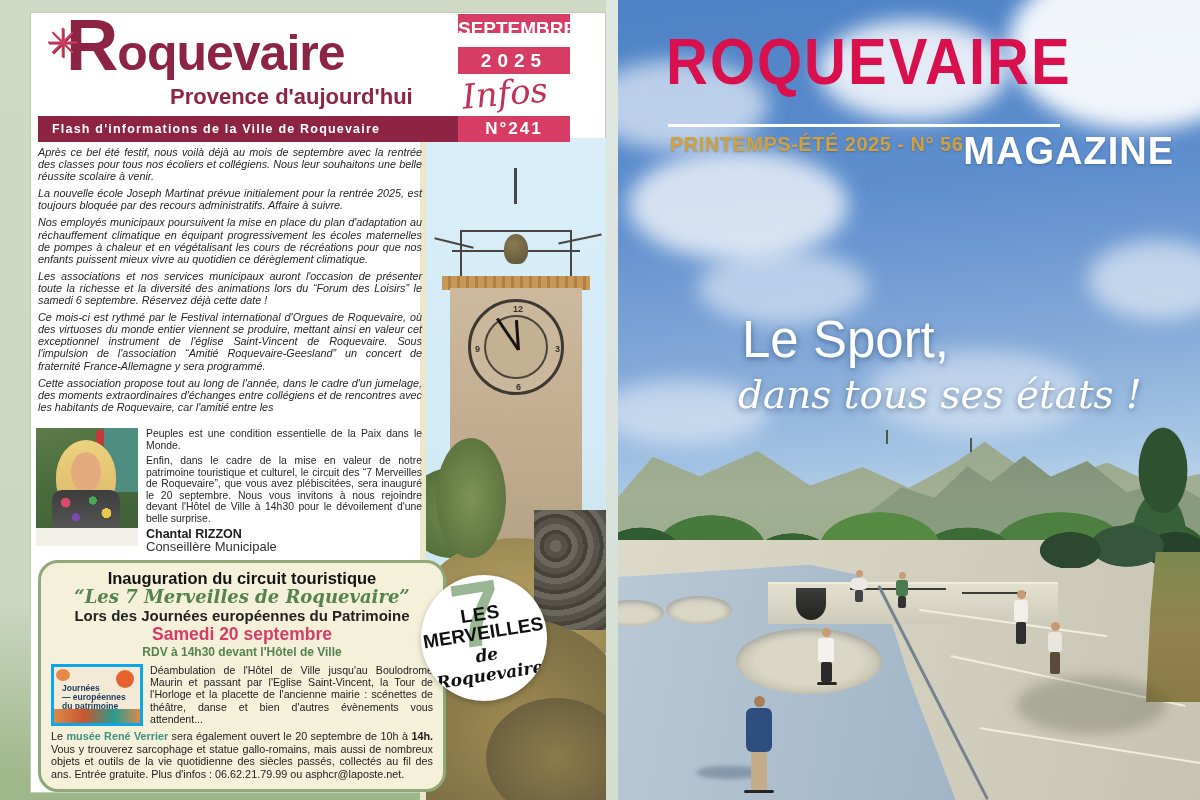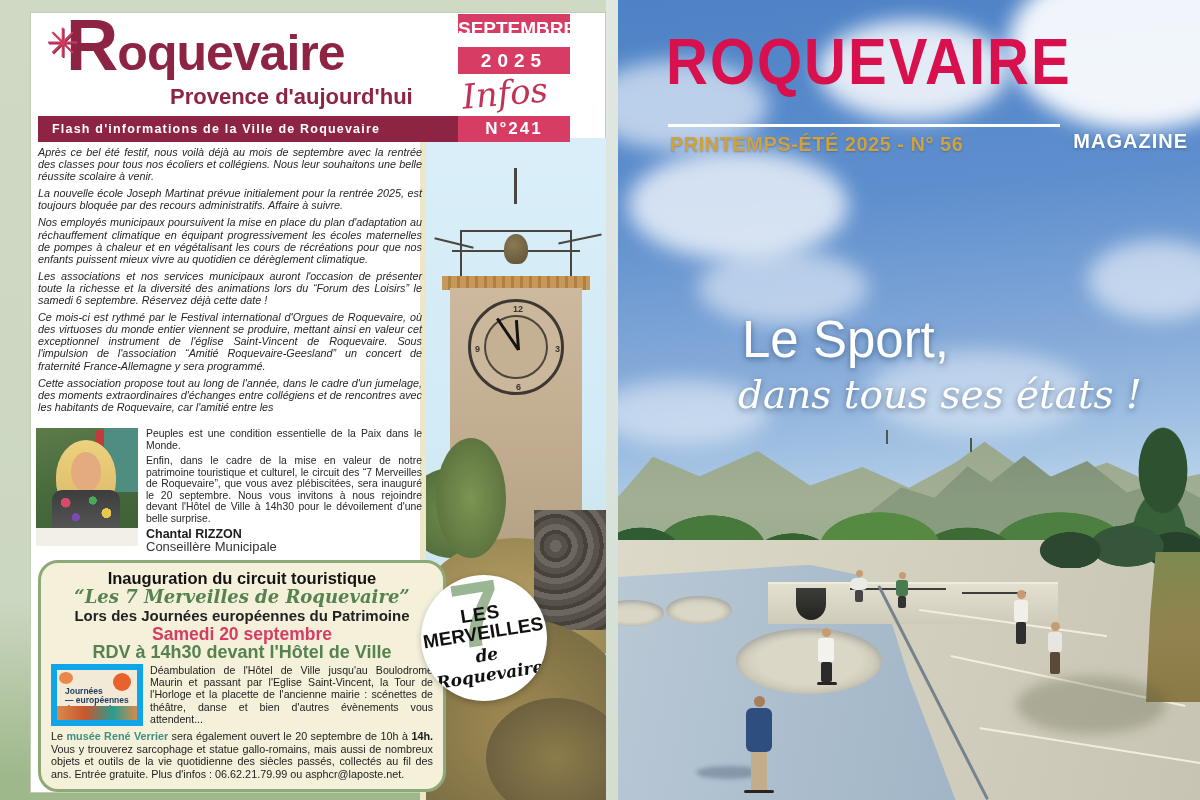--- a/index.html
+++ b/index.html
@@ -60,23 +60,23 @@
   .chantal .table{position:absolute;left:0;top:100px;width:102px;height:18px;background:#f1efe8;}
 
   
   .annc{position:absolute;left:38px;top:560px;width:408px;height:232px;background:#f4f0da;
     border:3px solid #8fa877;border-radius:20px;z-index:10;padding:6px 10px 6px 10px;text-align:center;}
   .annc-title{font-size:16.5px;font-weight:bold;color:#141414;line-height:18px;}
   .annc-sub{font-family:"DejaVu Serif",serif;font-style:italic;font-weight:bold;
     font-size:18px;color:#55824f;line-height:20px;}
   .annc-line3{font-size:15px;font-weight:bold;color:#222;line-height:17px;}
   .annc-date{font-size:17.5px;font-weight:bold;color:#d63c64;line-height:21px;}
-  .annc-rdv{font-size:18px;font-weight:bold;color:#55824f;line-height:15px;}
+  .annc-rdv{font-size:12px;font-weight:bold;color:#55824f;line-height:15px;}
   .annc-row{display:flex;margin-top:4px;text-align:left;}
-  .poster{flex:0 0 92px;height:62px;position:relative;background:#f2ead6;border:6px solid #0ea5e9;
+  .poster{flex:0 0 92px;height:62px;position:relative;background:#f2ead6;border:3px solid #0ea5e9;
     overflow:hidden;margin-right:7px;}
   .poster .sun{position:absolute;right:6px;top:3px;width:18px;height:18px;border-radius:50%;background:#e8622d;}
   .poster .blob{position:absolute;left:2px;top:2px;width:14px;height:12px;border-radius:50%;background:#e8884a;}
   .poster .t1{position:absolute;left:8px;top:16px;font-size:8.5px;font-weight:bold;color:#1d3a5f;}
   .poster .t2{position:absolute;left:8px;top:25px;font-size:8.5px;font-weight:bold;color:#1d3a5f;}
   .poster .t3{position:absolute;left:8px;top:34px;font-size:8.5px;font-weight:bold;color:#1d3a5f;}
   .poster .sky{position:absolute;left:0;bottom:0;width:100%;height:14px;
     background:linear-gradient(90deg,#d98a4a,#c9552f 35%,#2a9d8f 70%,#d98a4a);}
   .annc-body{font-size:10.6px;line-height:12.2px;color:#1c1c1c;text-align:justify;}
   .annc-museum{font-size:10.8px;line-height:12.6px;color:#1c1c1c;text-align:justify;margin-top:4px;}
@@ -119,21 +119,21 @@
 
   
   .magazine{position:absolute;left:618px;top:0;width:582px;height:800px;overflow:hidden;
     background:linear-gradient(175deg,#4d82c6 0%,#5e8ecd 25%,#86abd9 45%,#a9c7e5 58%,#c6dbee 66%);}
   .cloud{position:absolute;border-radius:50%;background:rgba(255,255,255,.92);filter:blur(10px);}
   .mag-title{position:absolute;left:48px;top:24px;width:500px;font-size:58px;font-weight:bold;
     color:#d8104d;letter-spacing:2px;transform:scaleY(1.12);transform-origin:top left;}
   .mag-rule{position:absolute;left:50px;top:124px;width:392px;height:3px;background:#fff;}
   .mag-edition{position:absolute;left:52px;top:133px;font-size:20px;font-weight:bold;color:#d2a13c;
     letter-spacing:.5px;text-shadow:0 1px 2px rgba(40,60,90,.35);}
-  .mag-word{position:absolute;right:12px;top:130px;font-size:20px;font-weight:bold;color:#fff;
+  .mag-word{position:absolute;right:26px;top:130px;font-size:38px;font-weight:bold;color:#fff;
     letter-spacing:1px;text-shadow:0 1px 3px rgba(40,60,90,.4);}
   .hl1{position:absolute;left:124px;top:310px;font-size:51px;font-weight:normal;color:#fff;
     text-shadow:0 2px 6px rgba(25,55,95,.55);}
   .hl2{position:absolute;left:120px;top:372px;font-family:"DejaVu Serif",serif;font-style:italic;
     font-size:39px;color:#fff;text-shadow:0 2px 6px rgba(25,55,95,.55);}
 
   .mtn-far{position:absolute;left:0;top:428px;width:582px;height:115px;
     background:linear-gradient(180deg,#97a68c,#aab59b);
     clip-path:polygon(0 60%,6% 25%,14% 42%,24% 20%,33% 50%,42% 34%,50% 52%,58% 30%,63% 12%,68% 30%,76% 45%,84% 30%,92% 48%,100% 40%,100% 100%,0 100%);}
   .mtn-near{position:absolute;left:250px;top:440px;width:332px;height:105px;

